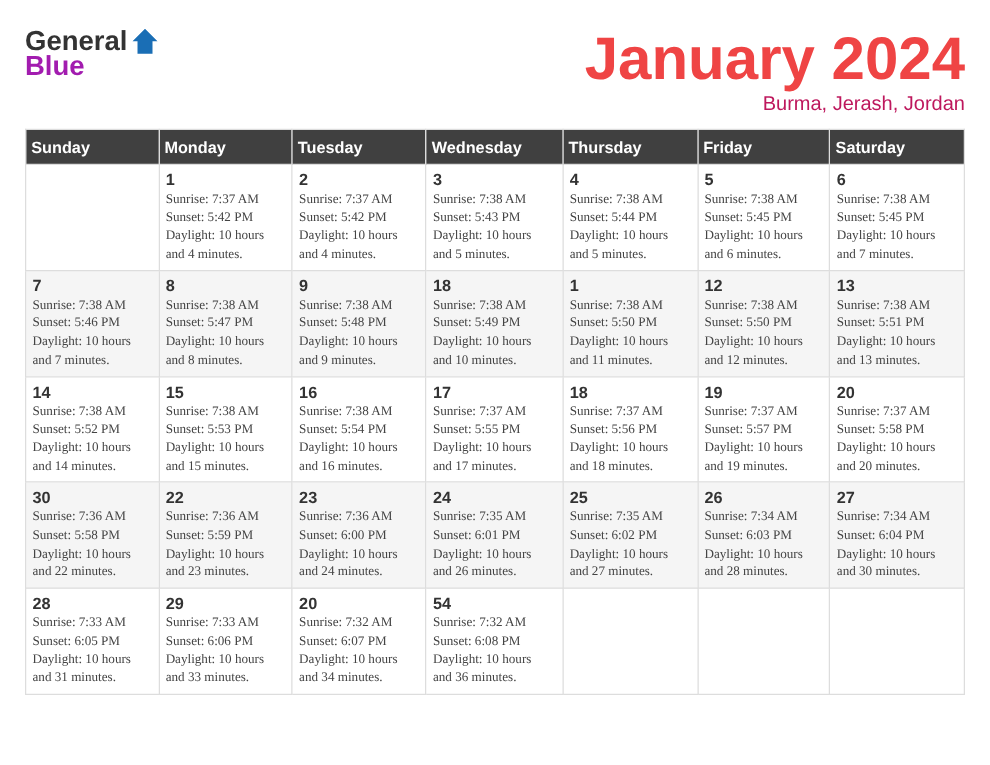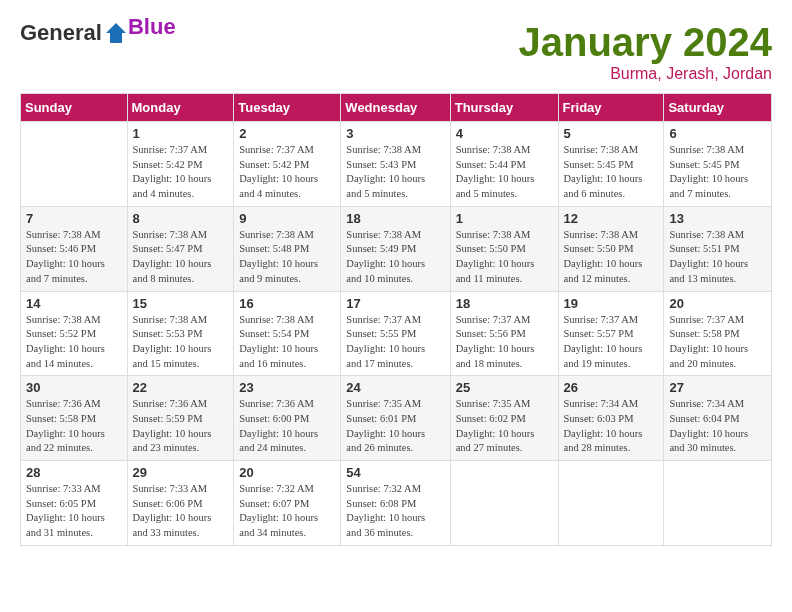--- a/index.html
+++ b/index.html
@@ -11,21 +11,21 @@
       padding: 20px;
     }
     .header {
       display: flex;
       justify-content: space-between;
       align-items: flex-start;
       margin-bottom: 10px;
     }
     .logo {
       display: flex;
-      flex-direction: row;
+      flex-direction: column;
       align-items: flex-start;
     }
     .logo-text {
       display: flex;
       align-items: center;
     }
     .logo-general {
       font-size: 22px;
       font-weight: bold;
       color: #333;
@@ -37,35 +37,35 @@
     }
     .logo-icon {
       width: 24px;
       height: 24px;
       margin-left: 2px;
     }
     .title-section {
       text-align: right;
     }
     .calendar-title {
-      font-size: 40px;
-      font-weight: bold;
-      color: #4d7c0f;
+      font-size: 48px;
+      font-weight: bold;
+      color: #ef4444;
     }
     .calendar-subtitle {
       font-size: 16px;
       color: #be185d;
     }
     .calendar {
       width: 100%;
       border-collapse: collapse;
       font-size: 11px;
     }
     .calendar thead tr th {
-      background-color: #be185d;
+      background-color: #404040;
       color: #fff;
       padding: 6px 4px;
       text-align: left;
       font-size: 13px;
       border: 1px solid #ddd;
     }
     .calendar tbody tr td {
       border: 1px solid #ddd;
       vertical-align: top;
       padding: 4px 5px;

